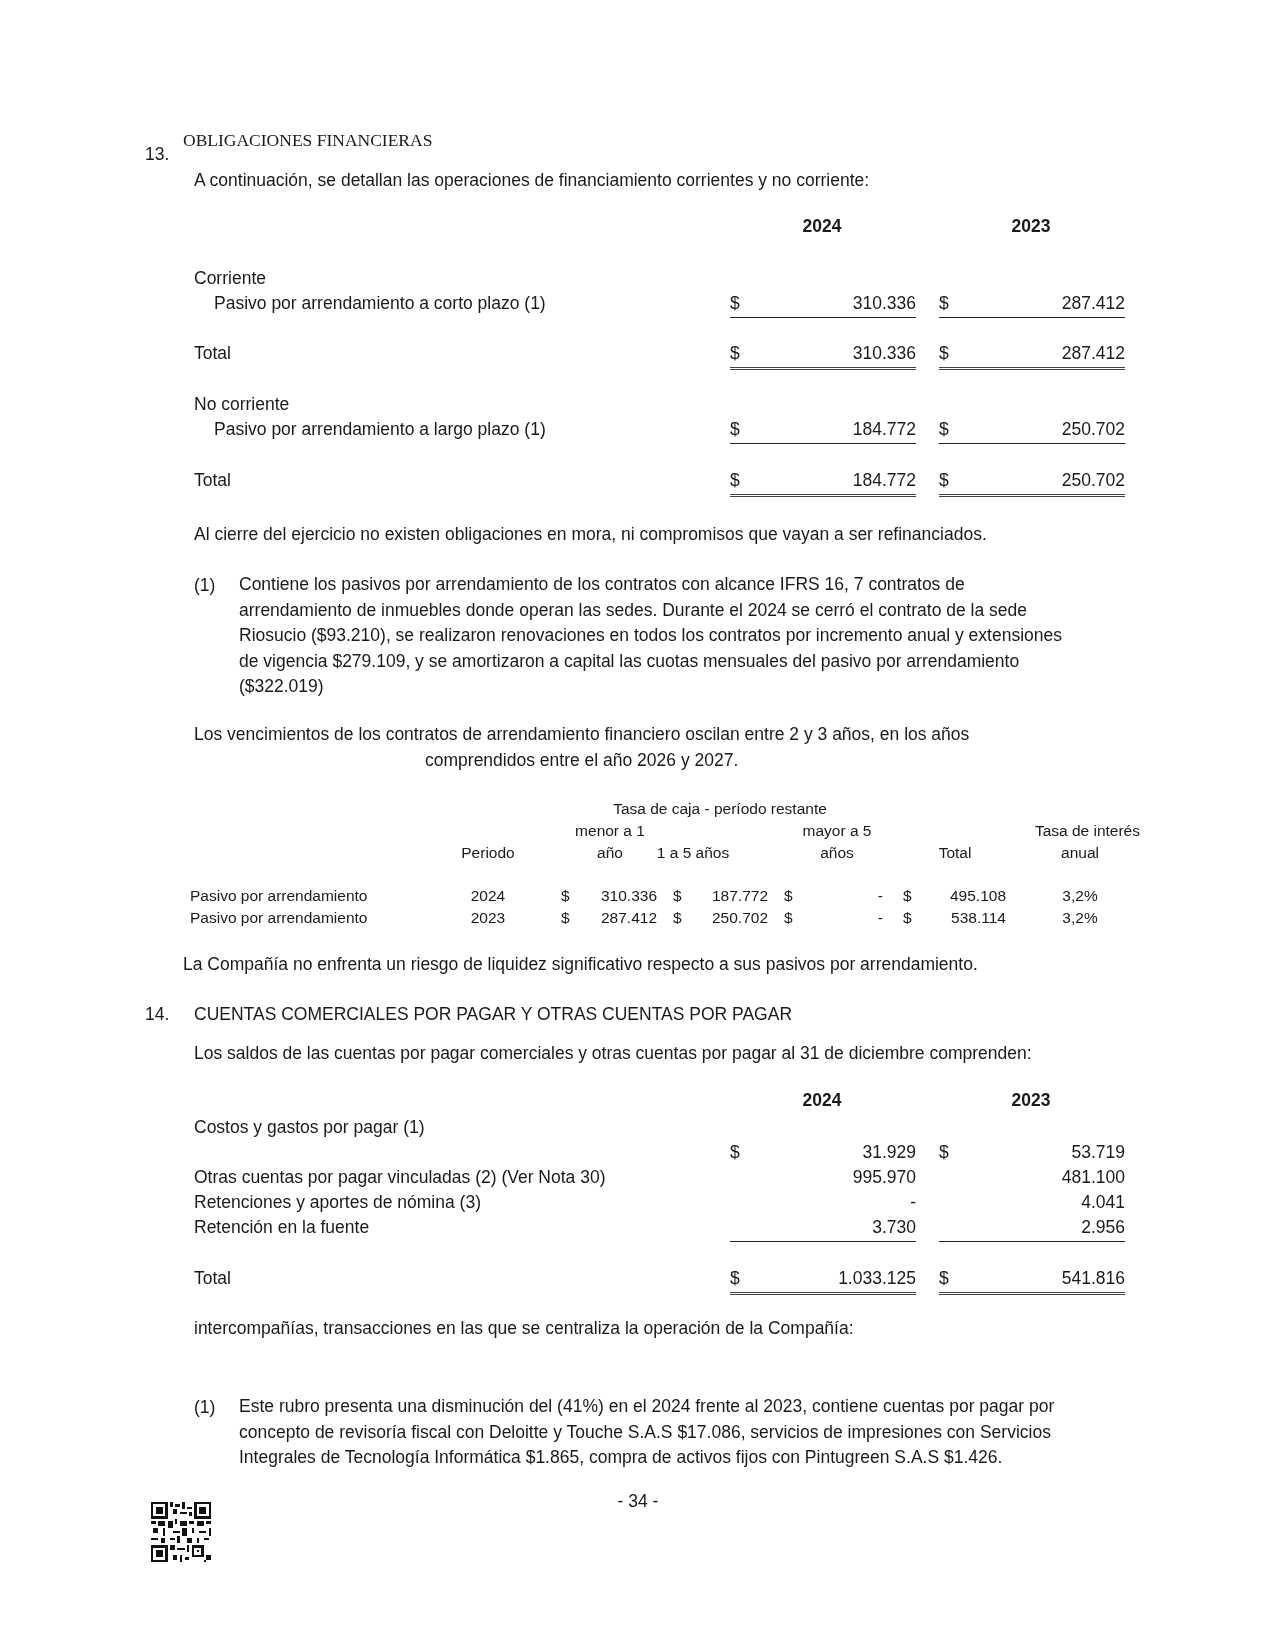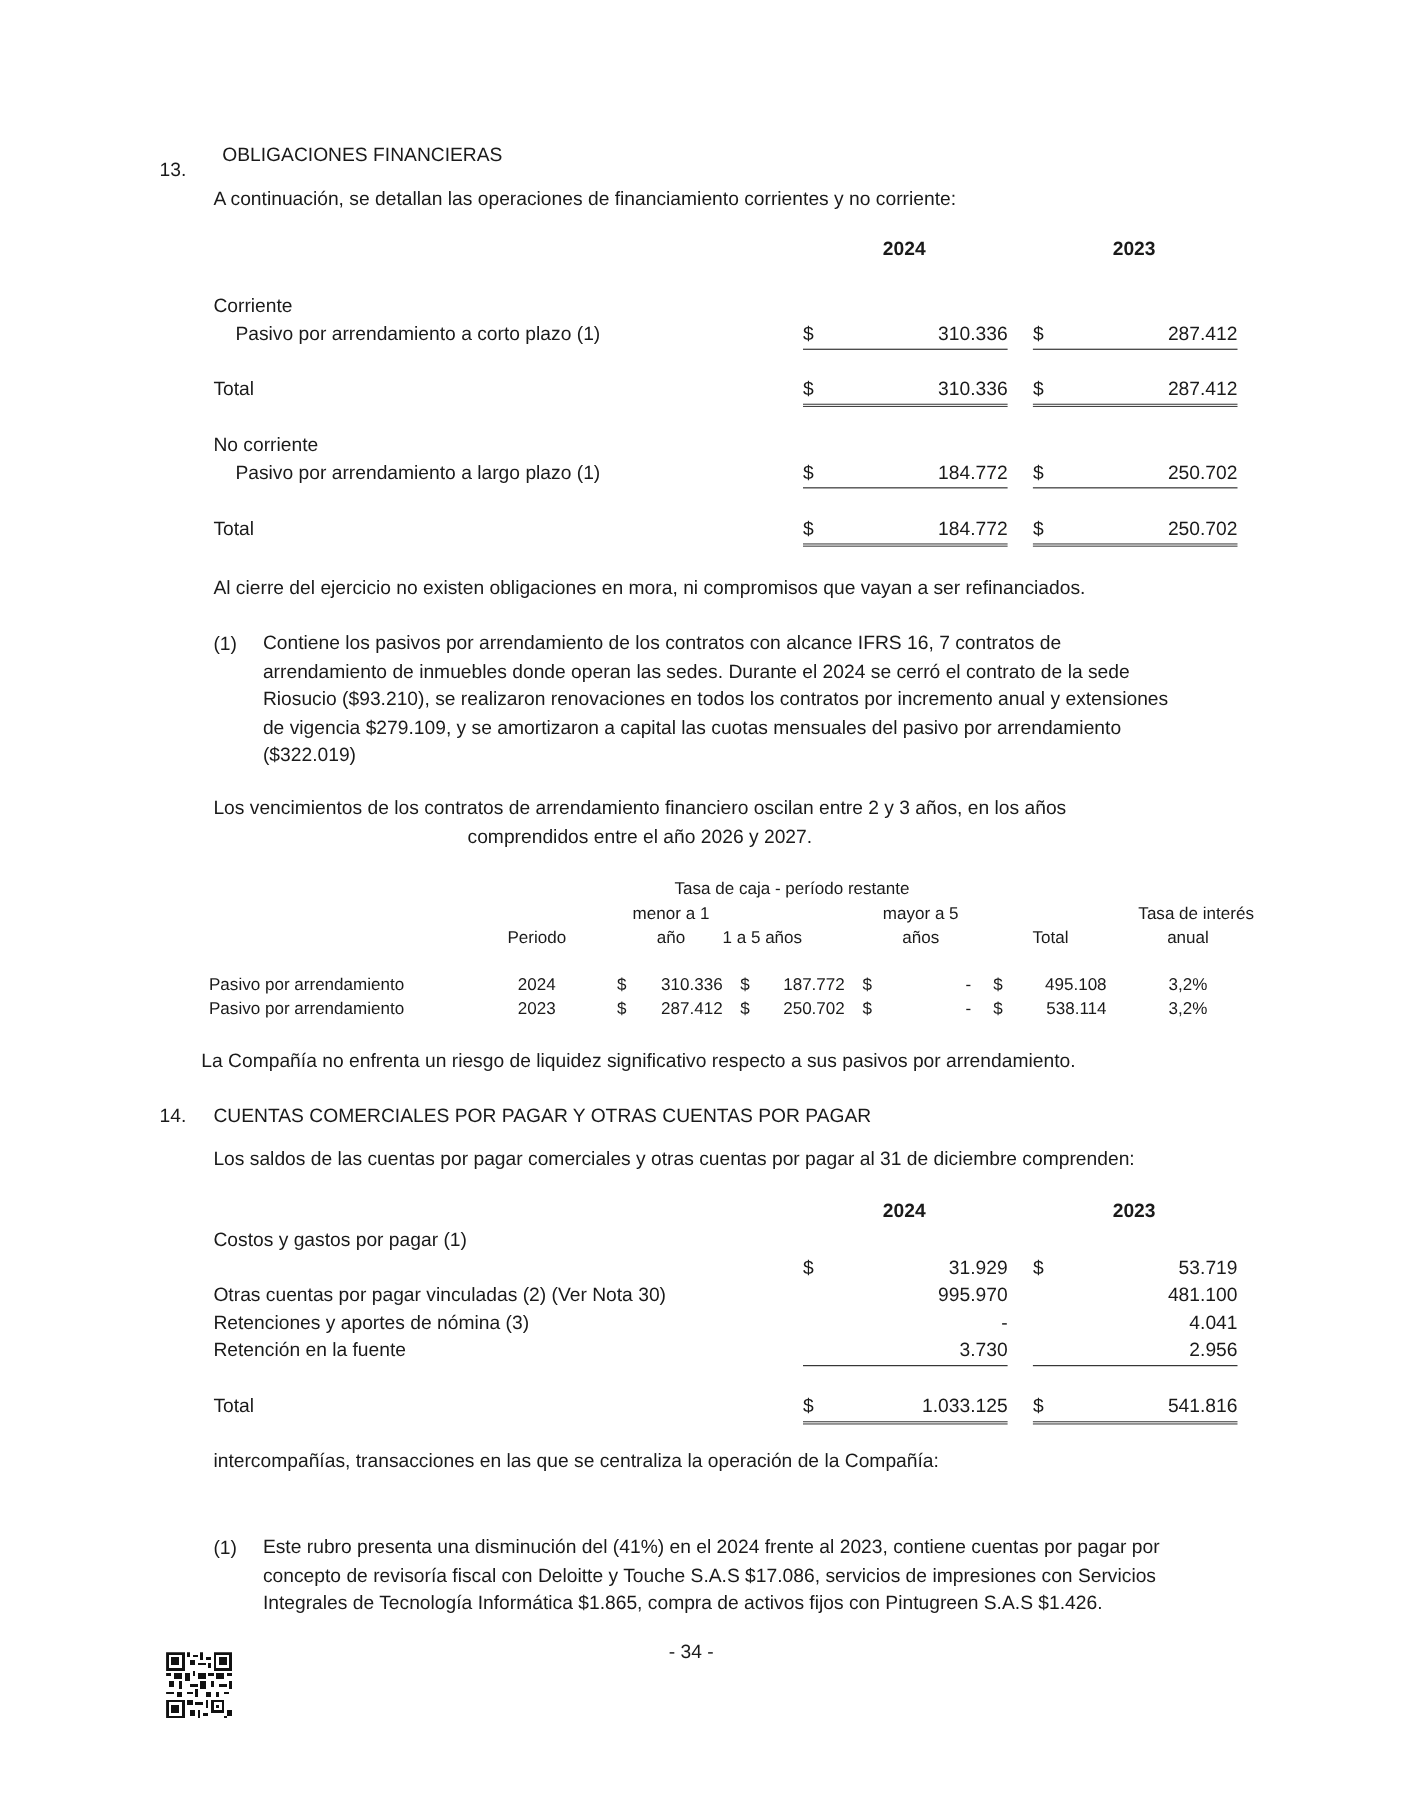--- a/index.html
+++ b/index.html
@@ -16,21 +16,21 @@
   .para { position:absolute; font-size:17.5px; line-height:25.5px; }
   .qr { position:absolute; left:151px; top:1502px; width:60px; height:60px; }
   .lt { position:absolute; font-size:15.5px; line-height:22px; white-space:nowrap; }
   .lt.r { text-align:right; }
   .lt.c { text-align:center; }
 </style>
 </head>
 <body>
 
 <div class="abs t" style="left:145px;top:128px;margin-top:14px;">13.</div>
-<div class="abs t" style="left:202px;top:128px;">OBLIGACIONES FINANCIERAS</div>
+<div class="abs t" style="left:183px;top:128px;font-family:Liberation Serif, serif;">OBLIGACIONES FINANCIERAS</div>
 <div class="abs t" style="left:194px;top:168px;">A continuación, se detallan las operaciones de financiamiento corrientes y no corriente:</div>
 
 <div class="abs yr" style="left:782px;top:216px;">2024</div>
 <div class="abs yr" style="left:991px;top:216px;">2023</div>
 
 <div class="abs t" style="left:194px;top:266px;">Corriente</div>
 <div class="abs t" style="left:214px;top:291px;">Pasivo por arrendamiento a corto plazo (1)</div>
 <div class="cell ul1" style="left:730px;top:291px;width:186px;">
   <span class="cur">$</span>
   <span class="num">310.336</span>
@@ -240,13 +240,13 @@
         <rect x="18" y="19" width="3" height="3" fill="#fff"></rect>
         <rect x="19" y="20" width="1" height="1"></rect>
       <rect x="9" y="22" width="2" height="2"></rect>
         <rect x="12" y="22" width="1" height="3"></rect>
         <rect x="14" y="23" width="2" height="1"></rect>
         <rect x="23" y="22" width="2" height="2"></rect>
         <rect x="22" y="24" width="1" height="1"></rect>
     </g>
   </svg>
 </div>
-<div class="abs t" style="left:608px;top:1489px;width:60px;">- 34 -</div>
+<div class="abs t" style="left:608px;top:1489px;width:60px;text-align:center;">- 34 -</div>
 
 </body></html>

